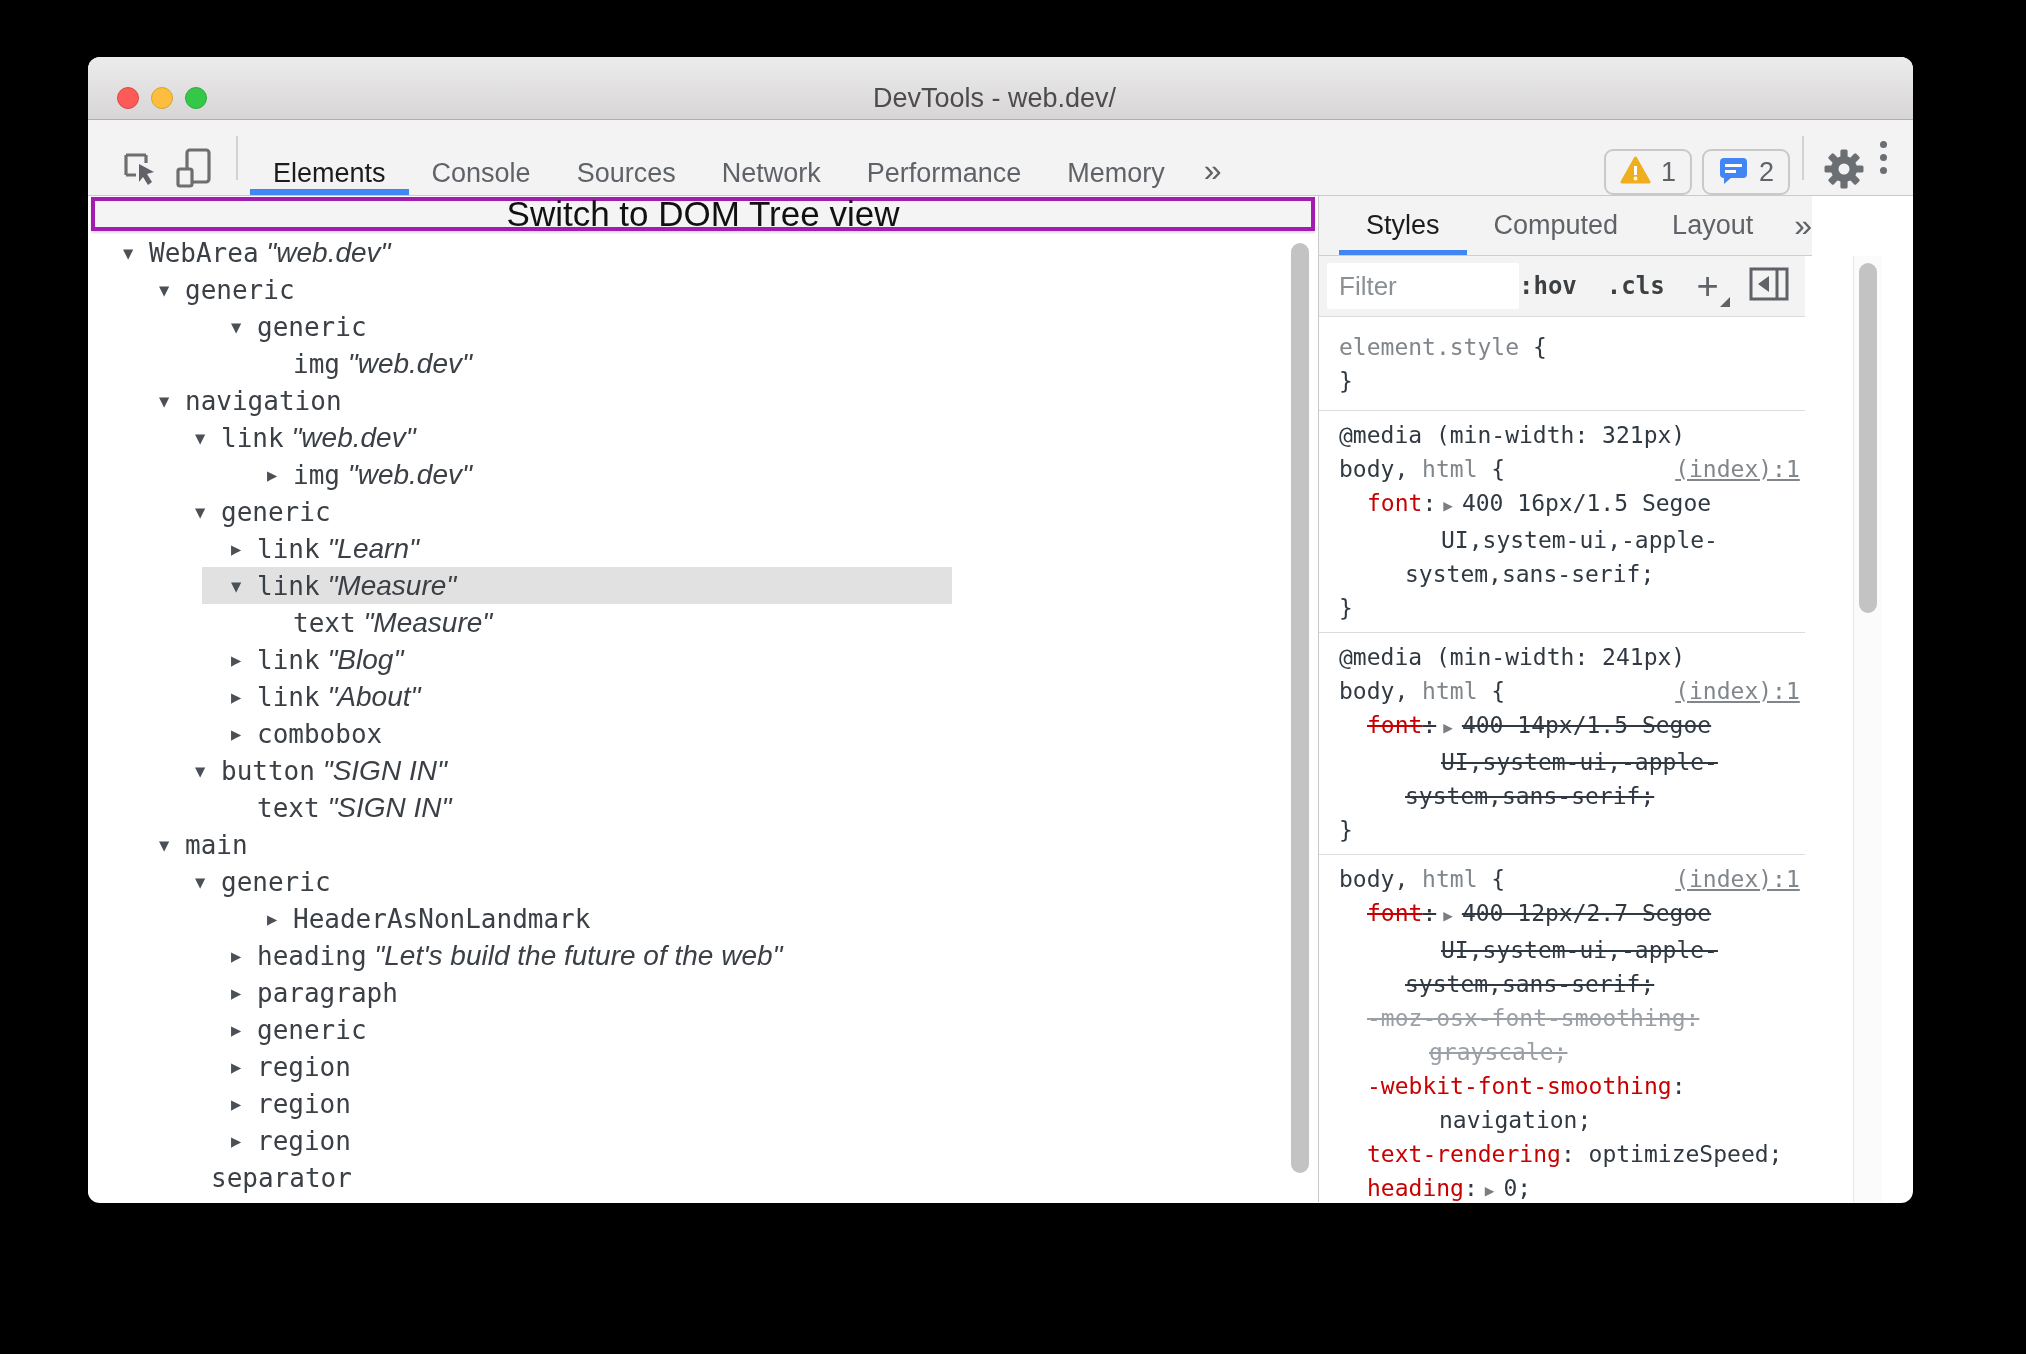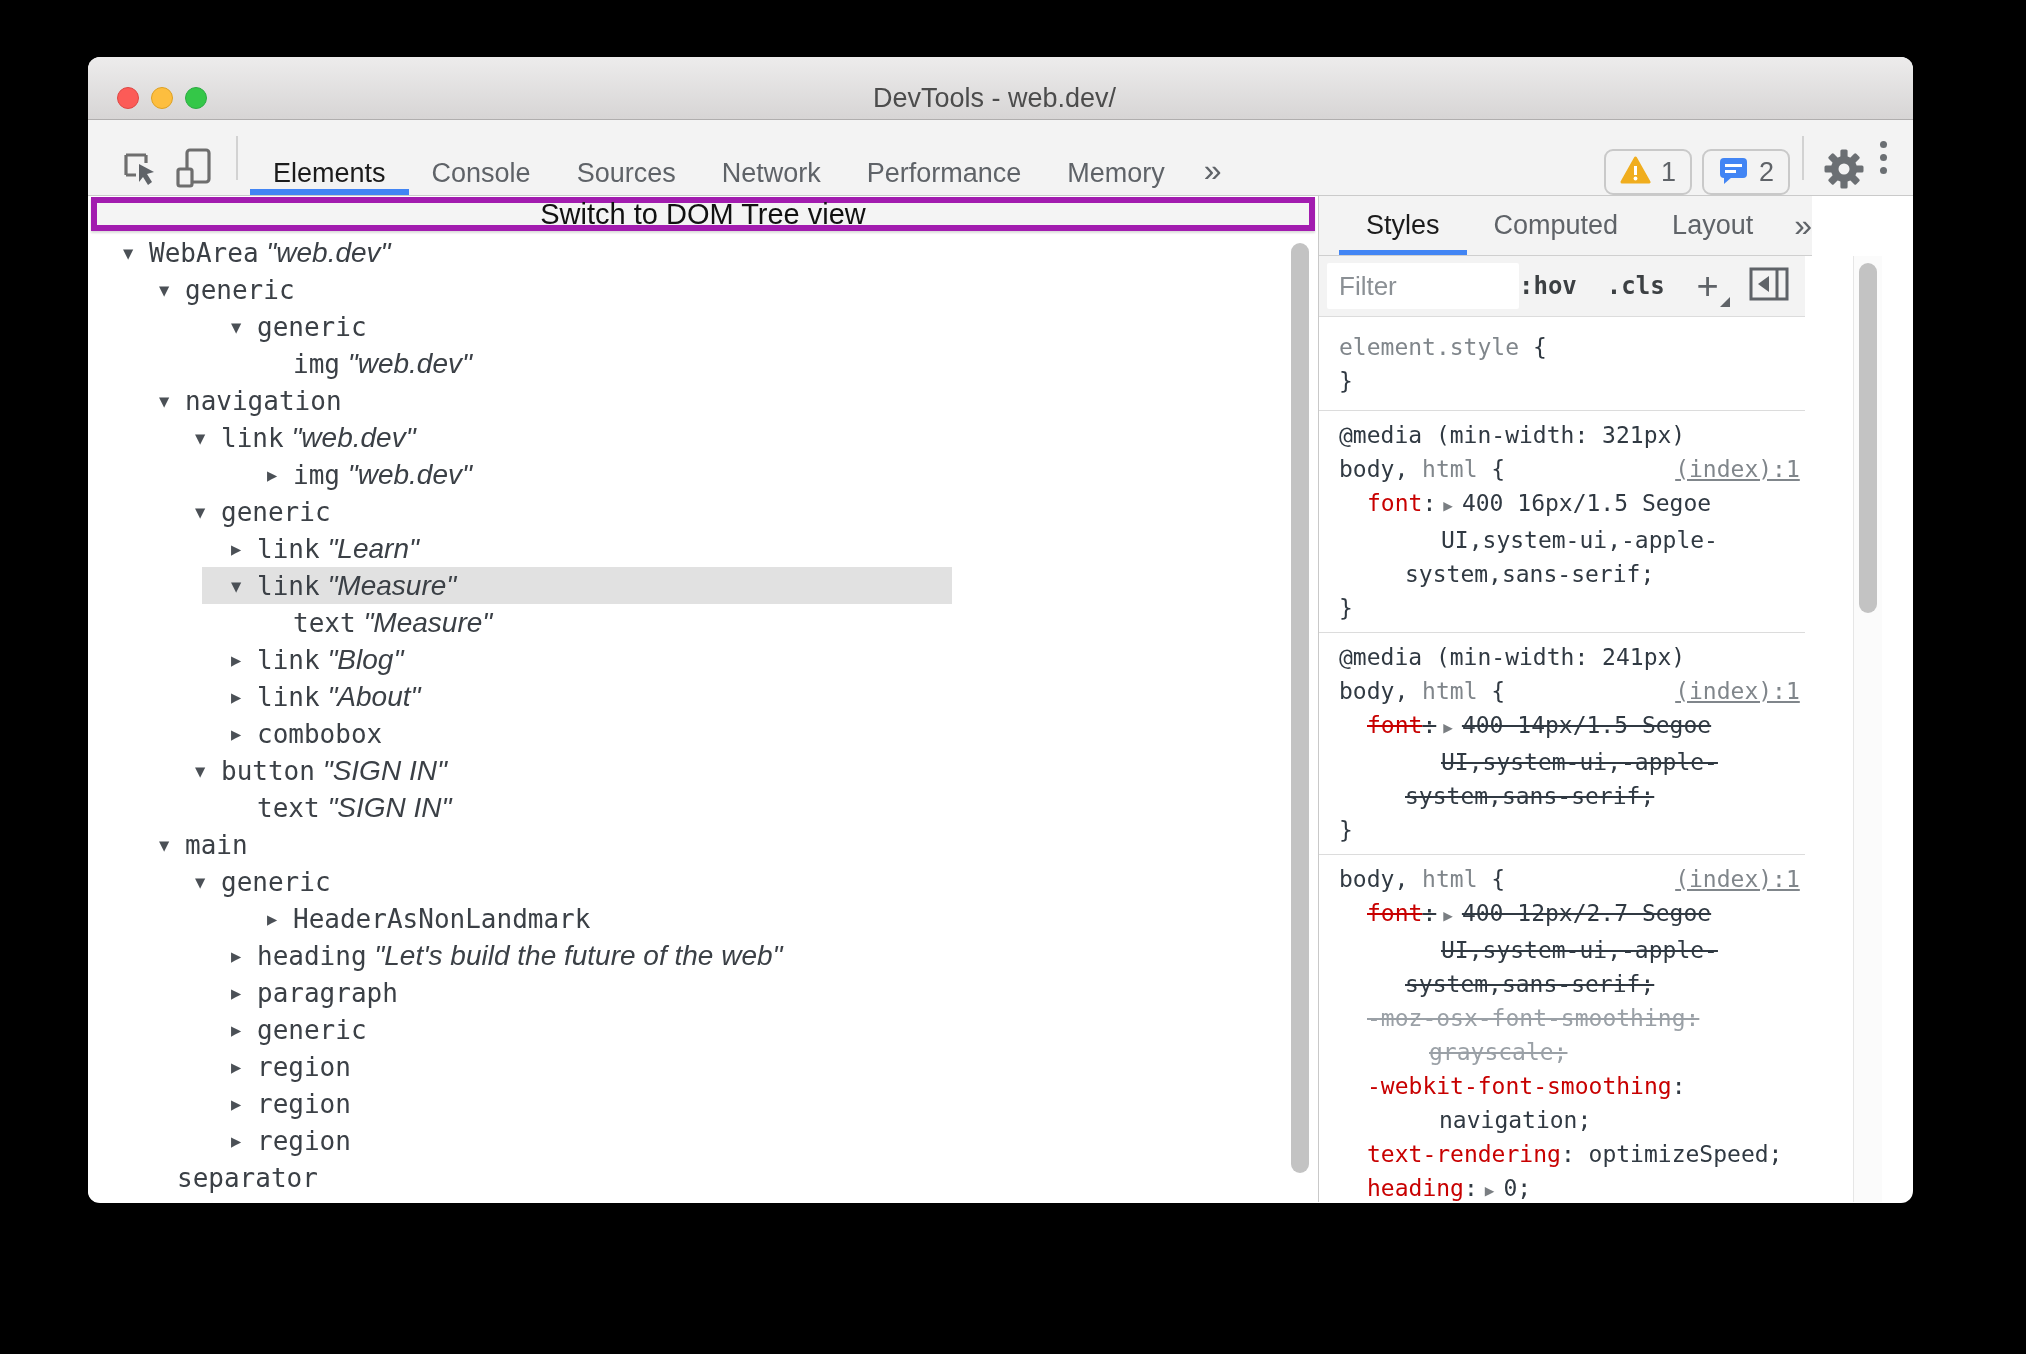--- a/index.html
+++ b/index.html
@@ -35,23 +35,23 @@
 .badge .cnt { font-size:27px; color:#5f6368; }
 .dots { display:flex; flex-direction:column; gap:6px; align-self:center; margin:0 26px 0 8px; }
 .dots i { width:7px; height:7px; border-radius:50%; background:#6b6f73; }
 
 
 .main { display:flex; height:1006px; }
 
 
 .left { width:1230px; display:flex; flex-direction:column; position:relative; background:#fff; }
 .infobar { height:36px; padding:1px 3px; background:#fff; }
-.infobtn { width:100%; height:34px; background:#f4f4f4; border:6px solid #a21caf;
+.infobtn { width:100%; height:34px; background:#f4f4f4; border:4px solid #a21caf;
   box-shadow:0 2px 2px rgba(0,0,0,.14); display:flex; align-items:center; justify-content:center;
-  font-size:29px; color:#111; }
+  font-size:35px; color:#111; }
 .tree { flex:1; padding-top:2px; overflow:hidden; font-family:"DejaVu Sans Mono",monospace;
   font-size:26px; color:#3b4046; }
 .trow { height:37px; display:flex; align-items:center; white-space:pre; }
 .trow.selrow { background:#e1e1e1; }
 .arr { display:inline-block; width:26px; flex:none; font-size:17px; color:#4b5056; }
 .qv { font-family:"Liberation Sans",sans-serif; font-style:italic; font-size:28px; }
 .lscroll { position:absolute; right:9px; top:47px; width:18px; height:930px; border-radius:9px; background:#c3c3c3; }
 
 
 .right { width:494px; border-left:1px solid #c9c9c9; display:flex; flex-direction:column; background:#fff; }
@@ -212,21 +212,21 @@
           <div class="trow" style="padding-left: 143px;"><span class="arr"></span><span>text</span><span class="qv"> "SIGN IN"</span></div>
           <div class="trow" style="padding-left: 71px;"><span class="arr">▼</span><span>main</span></div>
           <div class="trow" style="padding-left: 107px;"><span class="arr">▼</span><span>generic</span></div>
           <div class="trow" style="padding-left: 179px;"><span class="arr">▶</span><span>HeaderAsNonLandmark</span></div>
           <div class="trow" style="padding-left: 143px;"><span class="arr">▶</span><span>heading</span><span class="qv"> "Let's build the future of the web"</span></div>
           <div class="trow" style="padding-left: 143px;"><span class="arr">▶</span><span>paragraph</span></div>
           <div class="trow" style="padding-left: 143px;"><span class="arr">▶</span><span>generic</span></div>
           <div class="trow" style="padding-left: 143px;"><span class="arr">▶</span><span>region</span></div>
           <div class="trow" style="padding-left: 143px;"><span class="arr">▶</span><span>region</span></div>
           <div class="trow" style="padding-left: 143px;"><span class="arr">▶</span><span>region</span></div>
-          <div class="trow" style="padding-left: 63px;"><span class="arr"></span><span>separator</span></div>
+          <div class="trow" style="padding-left: 97px;"><span class="arr"></span><span>separator</span></div>
         </div>
       <div class="lscroll"></div>
     </div>
 
     <div class="right">
       <div class="sidetabs" id="side-tabs">
           <div class="stab seltab">Styles</div>
           <div class="stab">Computed</div>
           <div class="stab">Layout</div>
           <div class="stab more">»</div>

